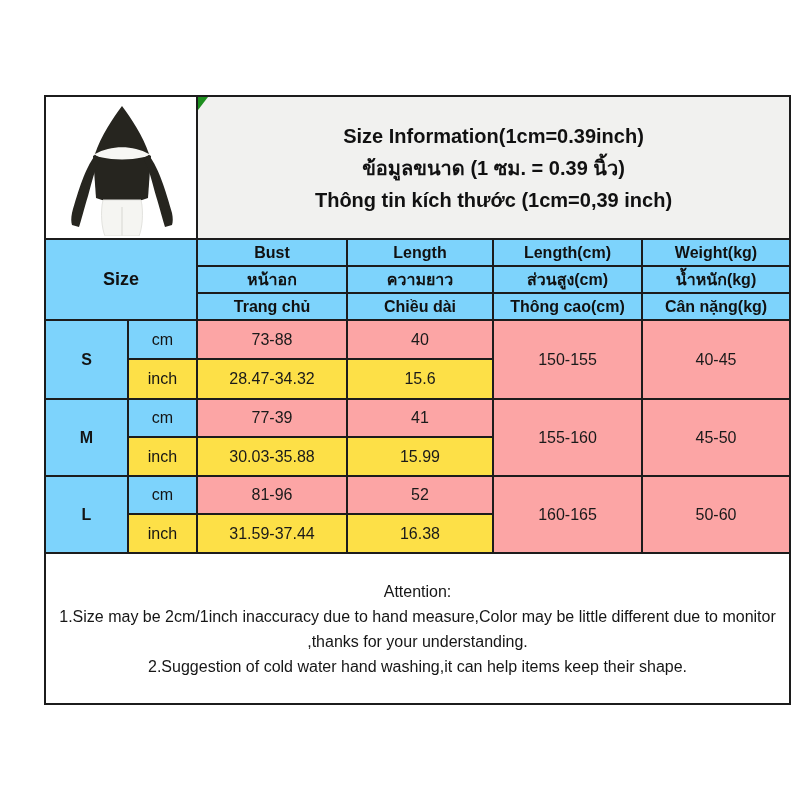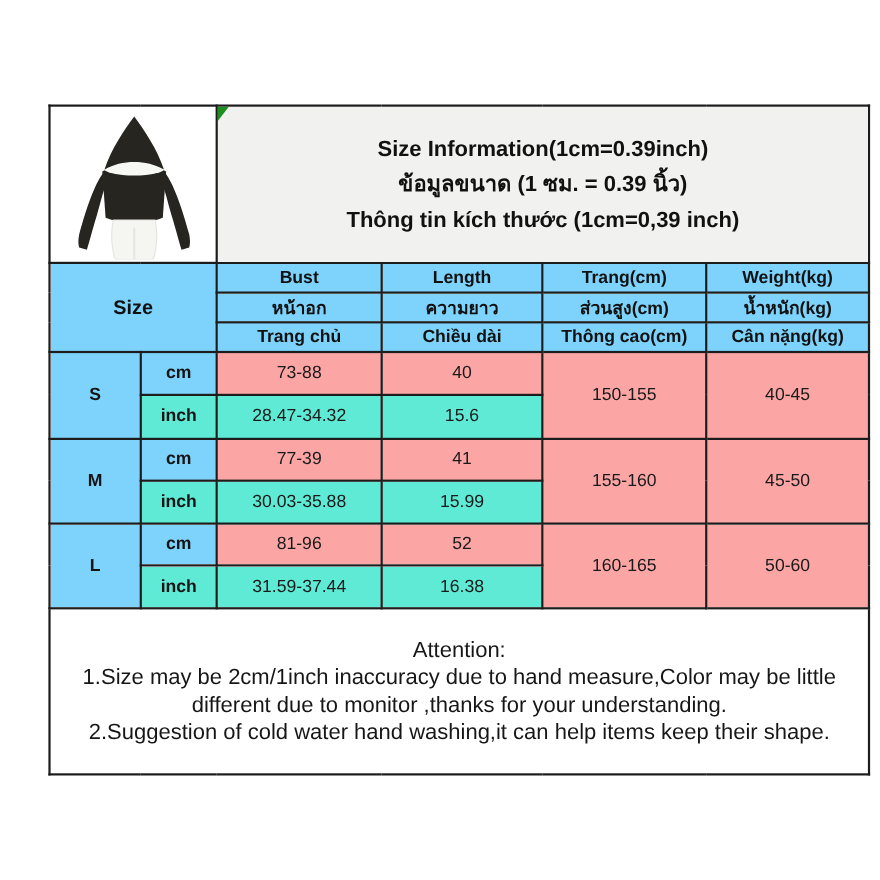--- a/index.html
+++ b/index.html
@@ -16,43 +16,43 @@
     border-collapse:collapse; table-layout:fixed;
   }
   table.size-chart td {
     border:2px solid #1c1c1c;
     text-align:center; vertical-align:middle;
     padding:0; overflow:hidden;
     font-size:16px;
   }
   .gray  { background:#7dd3fc; }
   .lgray { background:#fca5a5; }
-  .white { background:#5eead4;margin-top:17px; }
+  .white { background:#fde047;margin-top:17px; }
   .title-cell { background:#f1f1ef; position:relative; }
 
   .title-line { font-weight:bold; font-size:20px; line-height:32px; color:#111; }
 
   .hdr { font-weight:bold; color:#111; }
   .size-letter { font-weight:bold; font-size:17px; }
-  .unit-label  { font-weight:bold; font-size:16px; }
+  .unit-label  { font-weight:normal; font-size:16px; }
   .val { font-weight:normal; font-size:16px; color:#1a1a1a; }
 
   .corner-marker {
     position:absolute; left:0; top:0; width:0; height:0;
     border-top:13px solid #1e8f1f;
     border-right:10px solid transparent;
   }
 
   .img-cell { background:#ffffff; }
   .img-cell svg { display:block; margin:0 auto; }
 
   .attention-cell {
     background:#ffffff; text-align:left; vertical-align:top;
   }
-  .attention-inner { padding:3px 5px; font-size:20px; line-height:25px; color:#161616; }
+  .attention-inner { padding:3px 5px; font-size:16px; line-height:25px; color:#161616; }
   .attention-inner div { white-space:normal; }
 </style>
 </head>
 <body>
 
 <div class="sheet">
   <table class="size-chart">
     <colgroup>
       <col style="width:83px">
         <col style="width:69px">
@@ -86,21 +86,21 @@
         <div class="title-line">Size Information(1cm=0.39inch)</div>
         <div class="title-line">ข้อมูลขนาด (1 ซม. = 0.39 นิ้ว)</div>
         <div class="title-line">Thông tin kích thước (1cm=0,39 inch)</div>
       </td>
     </tr>
 
     <tr style="height:27px">
       <td colspan="2" rowspan="3" class="gray hdr" style="font-size:18px;">Size</td>
       <td class="gray hdr">Bust</td>
       <td class="gray hdr">Length</td>
-      <td class="gray hdr">Trang(cm)</td>
+      <td class="gray hdr">Length(cm)</td>
       <td class="gray hdr">Weight(kg)</td>
     </tr>
 
     <tr style="height:27px">
       <td class="gray hdr">หน้าอก</td>
       <td class="gray hdr">ความยาว</td>
       <td class="gray hdr">ส่วนสูง(cm)</td>
       <td class="gray hdr">น้ำหนัก(kg)</td>
     </tr>
 

